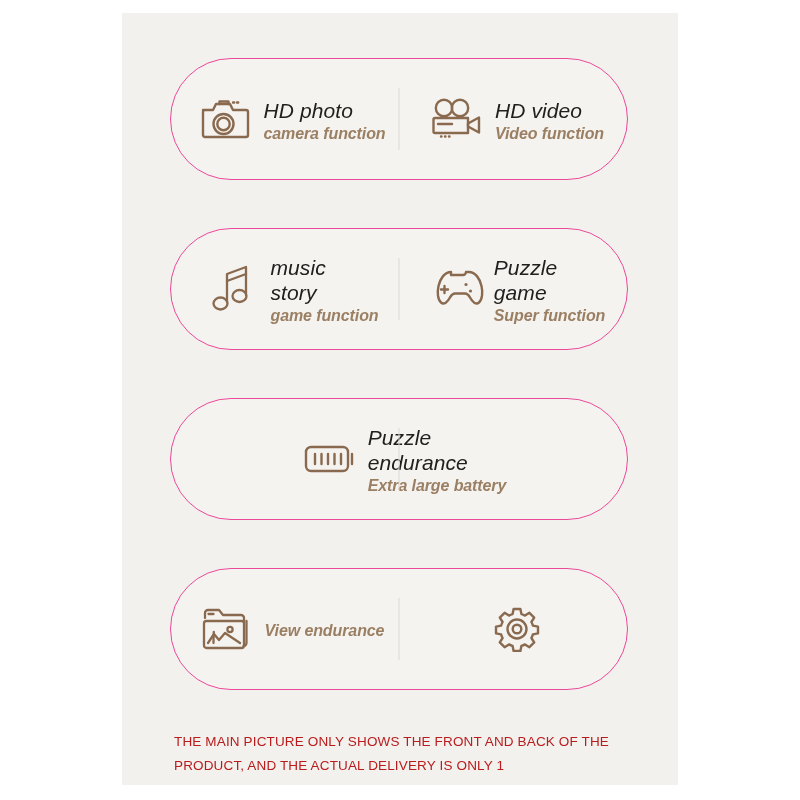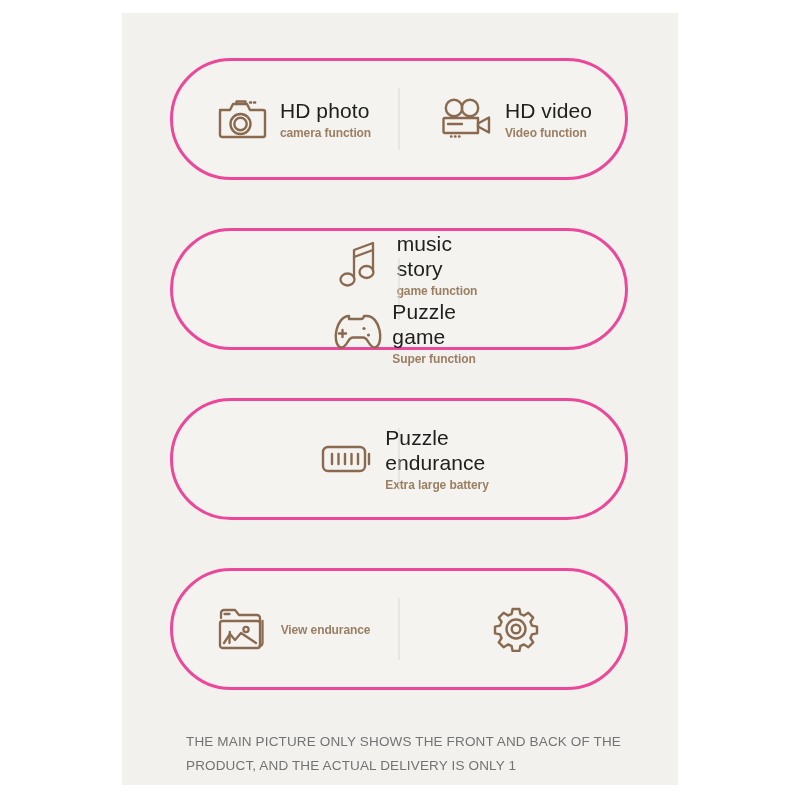--- a/index.html
+++ b/index.html
@@ -29,28 +29,29 @@
     background: #f2f1ee;
   }
 
   
   .card {
     position: absolute;
     left: 48px;            
     width: 458px;          
     height: 122px;
     box-sizing: border-box;
-    border: 3px solid #ec4899;
+    border: 1px solid #ec4899;
     border-radius: 61px;
     background: #f4f3f0;
     display: flex;
     align-items: center;
+    font-style: italic;
   }
   .card.c0 { top: 45px; }    
-  .card.c1 { top: 215px; flex-direction: column; }
+  .card.c1 { top: 215px; }
   .card.c2 { top: 385px; }
   .card.c3 { top: 555px; }
 
   .half {
     flex: 1 1 0;
     display: flex;
     align-items: center;
     justify-content: center;
     height: 100%;
     position: relative;
@@ -87,42 +88,41 @@
   }
   .title {
     font-size: 21px;
     line-height: 25px;
     color: #20201f;
     font-weight: 400;
     letter-spacing: 0.1px;
     white-space: pre-line;
   }
   .subtitle {
-    font-size: 12px;
+    font-size: 16px;
     line-height: 15px;
     color: #9b7f63;
     font-weight: 700;
     margin-top: 3px;
     letter-spacing: -0.1px;
   }
   
   .texts.align-right .subtitle { text-align: right; }
   .texts.align-left  .subtitle { text-align: left; }
 
   
   #note {
     position: absolute;
     left: 52px;
     top: 717px;
     width: 470px;
     font-size: 13.5px;
     line-height: 24px;
-    color: #737373;
+    color: #b91c1c;
     letter-spacing: 0.15px;
-    margin-left: 12px;
   }
 </style>
 </head>
 <body>
 
 <div id="canvas">
   <div id="panel">
 
     <div class="card c0">
       <div class="half left">

